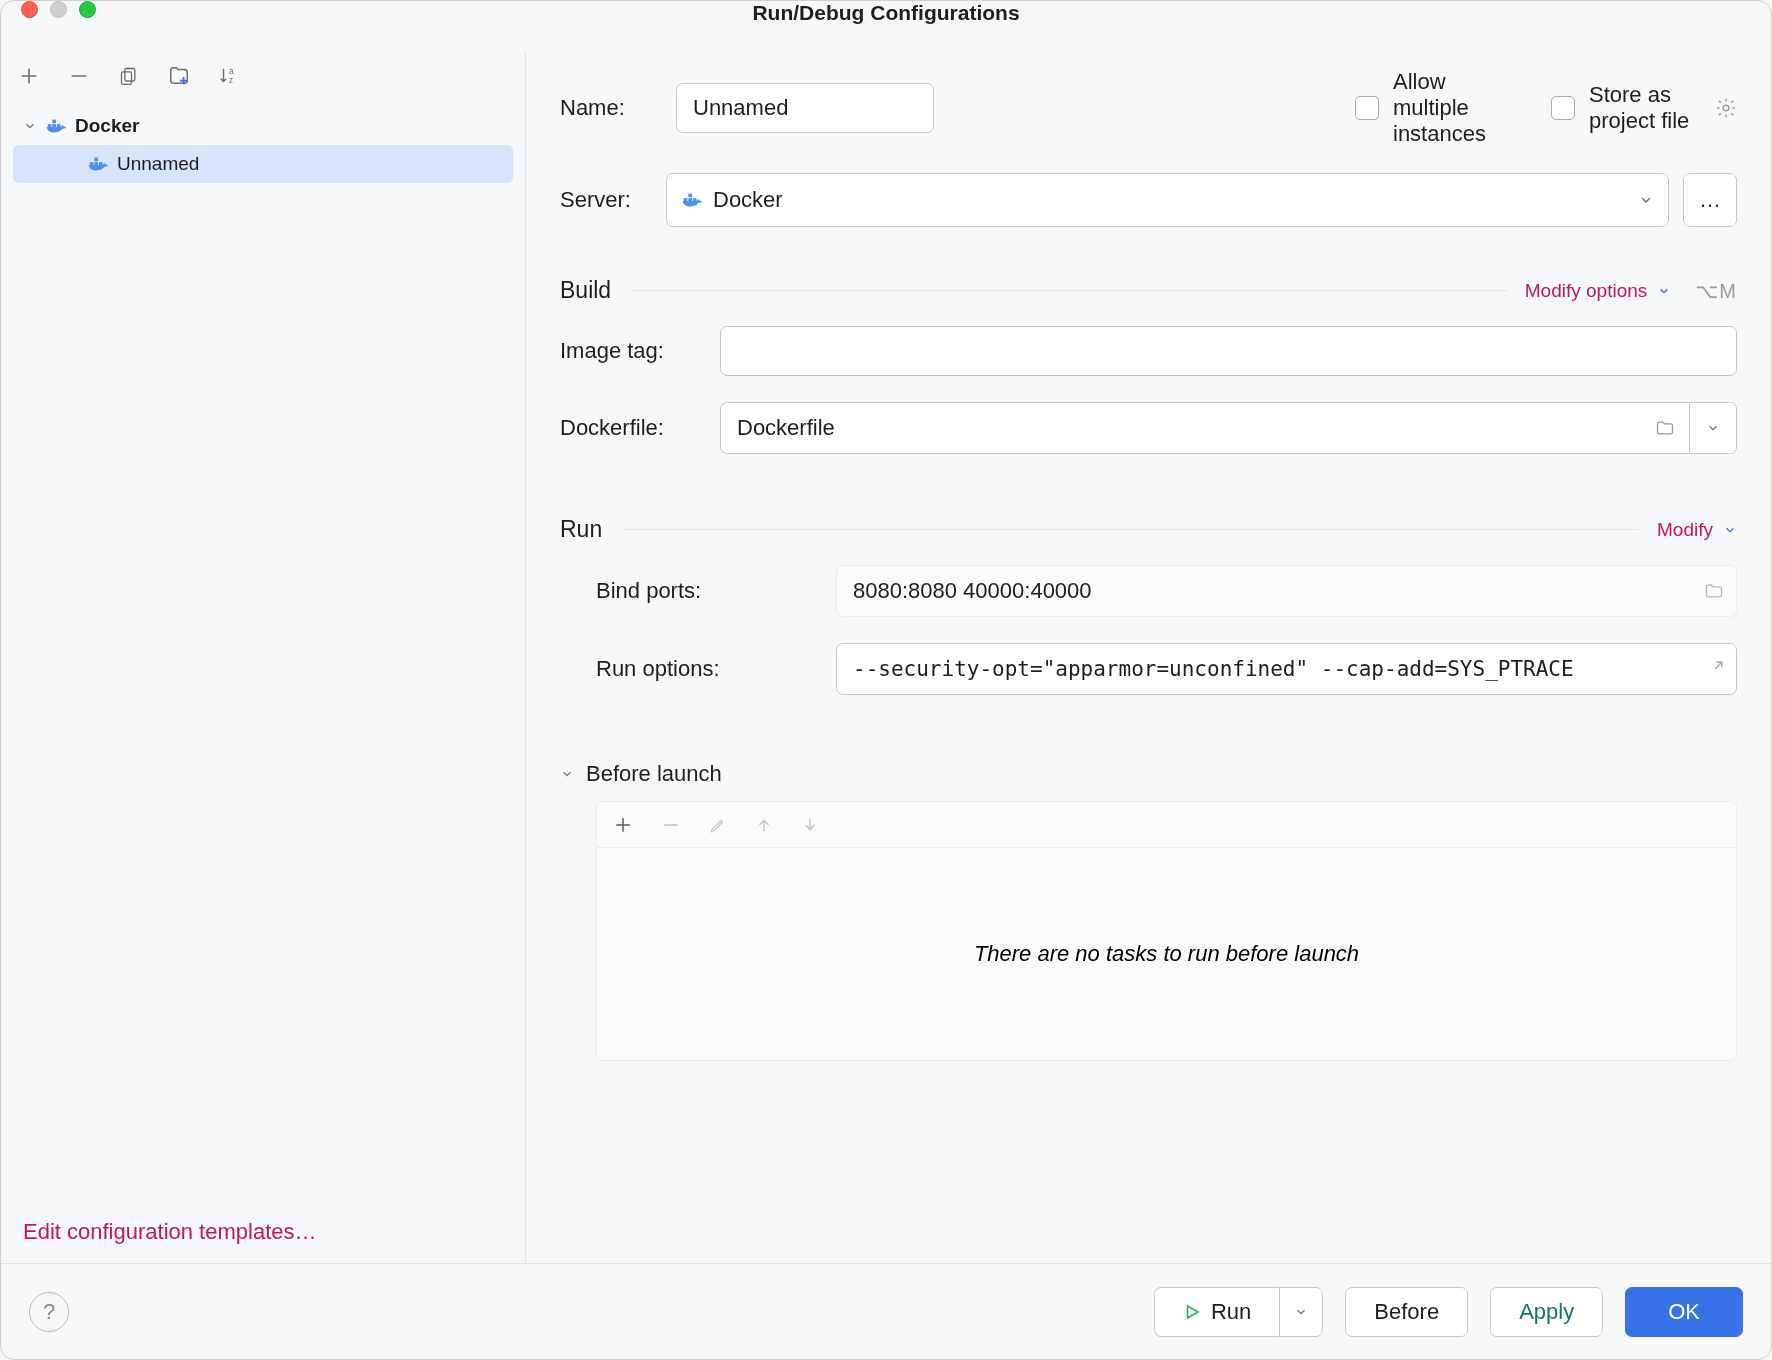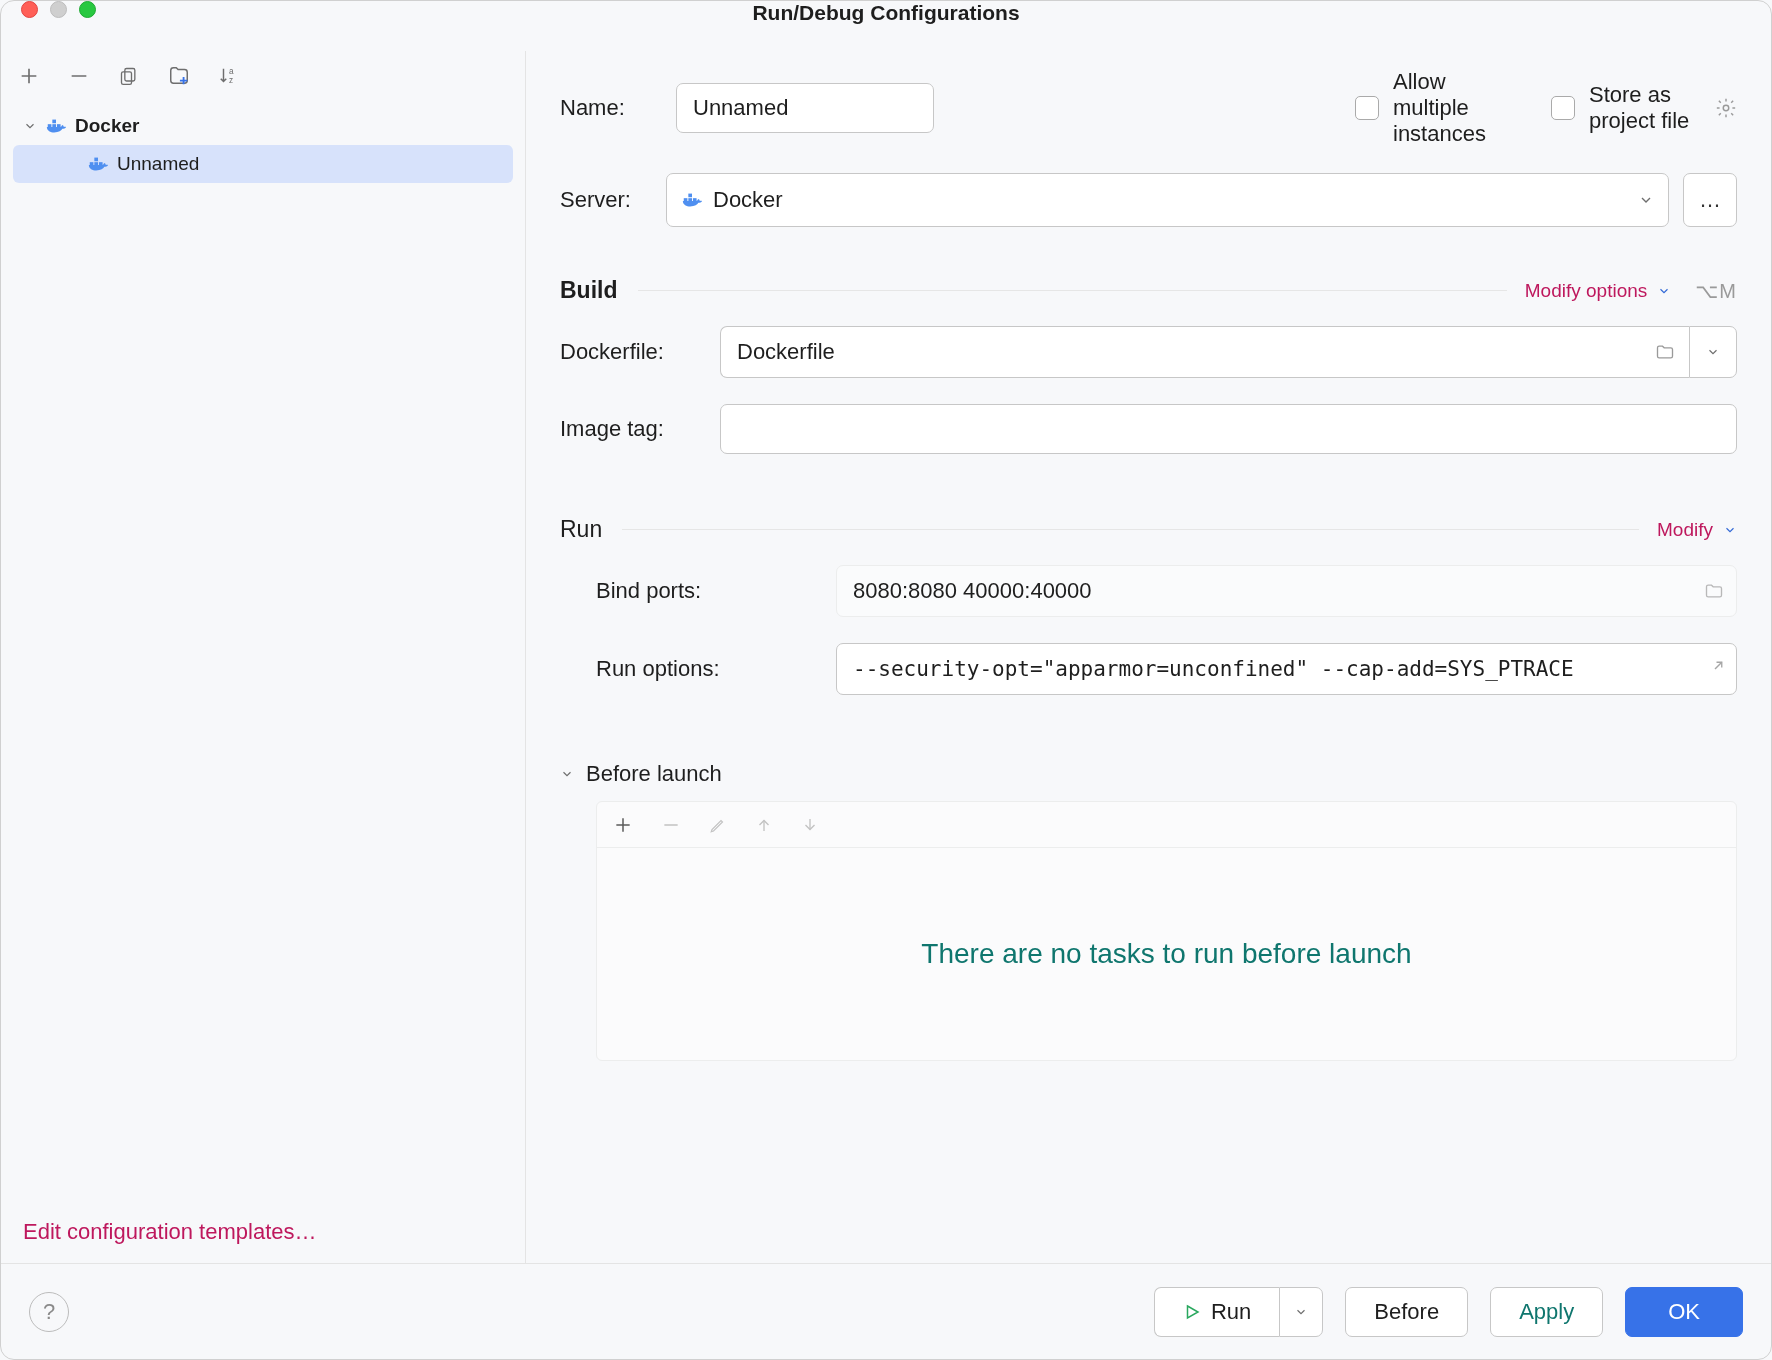--- a/index.html
+++ b/index.html
@@ -167,21 +167,21 @@
     justify-content: center;
     font-size: 22px;
     color: #333;
   }
   .section-head {
     display: flex;
     align-items: center;
     margin: 24px 0 22px 0;
   }
   .section-title {
-    font-weight: 700;
+    font-weight: 400;
     font-size: 23px;
     margin-right: 20px;
   }
   .section-rule {
     flex: 1;
     height: 1px;
     background: #e6e6e6;
   }
   .sec-right { display: flex; align-items: center; gap: 10px; margin-left: 18px; }
   .shortcut { color: #9a9a9a; letter-spacing: 1px; font-size: 20px; margin-left: 14px; }
@@ -259,22 +259,23 @@
     padding-left: 16px;
     border-bottom: 1px solid #eceded;
   }
   .bl-toolbar .ico { color: #9a9a9a; }
   .bl-toolbar .ico.active { color: #5a5a5a; }
   .bl-empty {
     flex: 1;
     display: flex;
     align-items: center;
     justify-content: center;
-    color: #0f766e;
-    font-size: 28px;
+    color: #000000;
+    font-size: 22px;
+    font-style: italic;
   }
   .footer {
     height: 96px;
     border-top: 1px solid #e4e4e4;
     display: flex;
     align-items: center;
     padding: 0 28px;
     gap: 22px;
   }
   .help-btn {
@@ -454,43 +455,43 @@
           <span>
             <svg width="14" height="14" viewBox="0 0 24 24" fill="none" stroke="#3369d6" stroke-width="2">
                 <polyline points="6 9 12 15 18 9"></polyline>
               </svg>
           </span>
           <span class="shortcut">⌥M</span>
         </div>
       </div>
 
       <div class="form-row">
+        <span class="label">Image tag:</span>
+        <input class="input-text input-stretch" value="" style="">
+      </div>
+
+      <div class="form-row">
         <span class="label">Dockerfile:</span>
         <div class="field-with-btns">
           <div class="field-main">
             <span>Dockerfile</span>
           </div>
           <div class="field-ico">
             <svg width="20" height="20" viewBox="0 0 24 24" fill="none" stroke="#9a9a9a" stroke-width="1.6">
                 <path d="M3 7a2 2 0 0 1 2-2h4l2 2h8a2 2 0 0 1 2 2v8a2 2 0 0 1-2 2H5a2 2 0 0 1-2-2Z"></path>
               </svg>
           </div>
           <div class="field-dd">
             <svg width="14" height="14" viewBox="0 0 24 24" fill="none" stroke="#6e6e6e" stroke-width="2">
                 <polyline points="6 9 12 15 18 9"></polyline>
               </svg>
           </div>
         </div>
       </div>
 
-      <div class="form-row">
-        <span class="label">Image tag:</span>
-        <input class="input-text input-stretch" value="" style="">
-      </div>
-
       <div class="section-head" style="margin-top:36px">
         <span class="section-title" style="font-weight:400">Run</span>
         <div class="section-rule"></div>
         <div class="sec-right">
           <span class="link">
             <span>Modify</span>
           </span>
           <span>
             <svg width="14" height="14" viewBox="0 0 24 24" fill="none" stroke="#3369d6" stroke-width="2">
                 <polyline points="6 9 12 15 18 9"></polyline>

